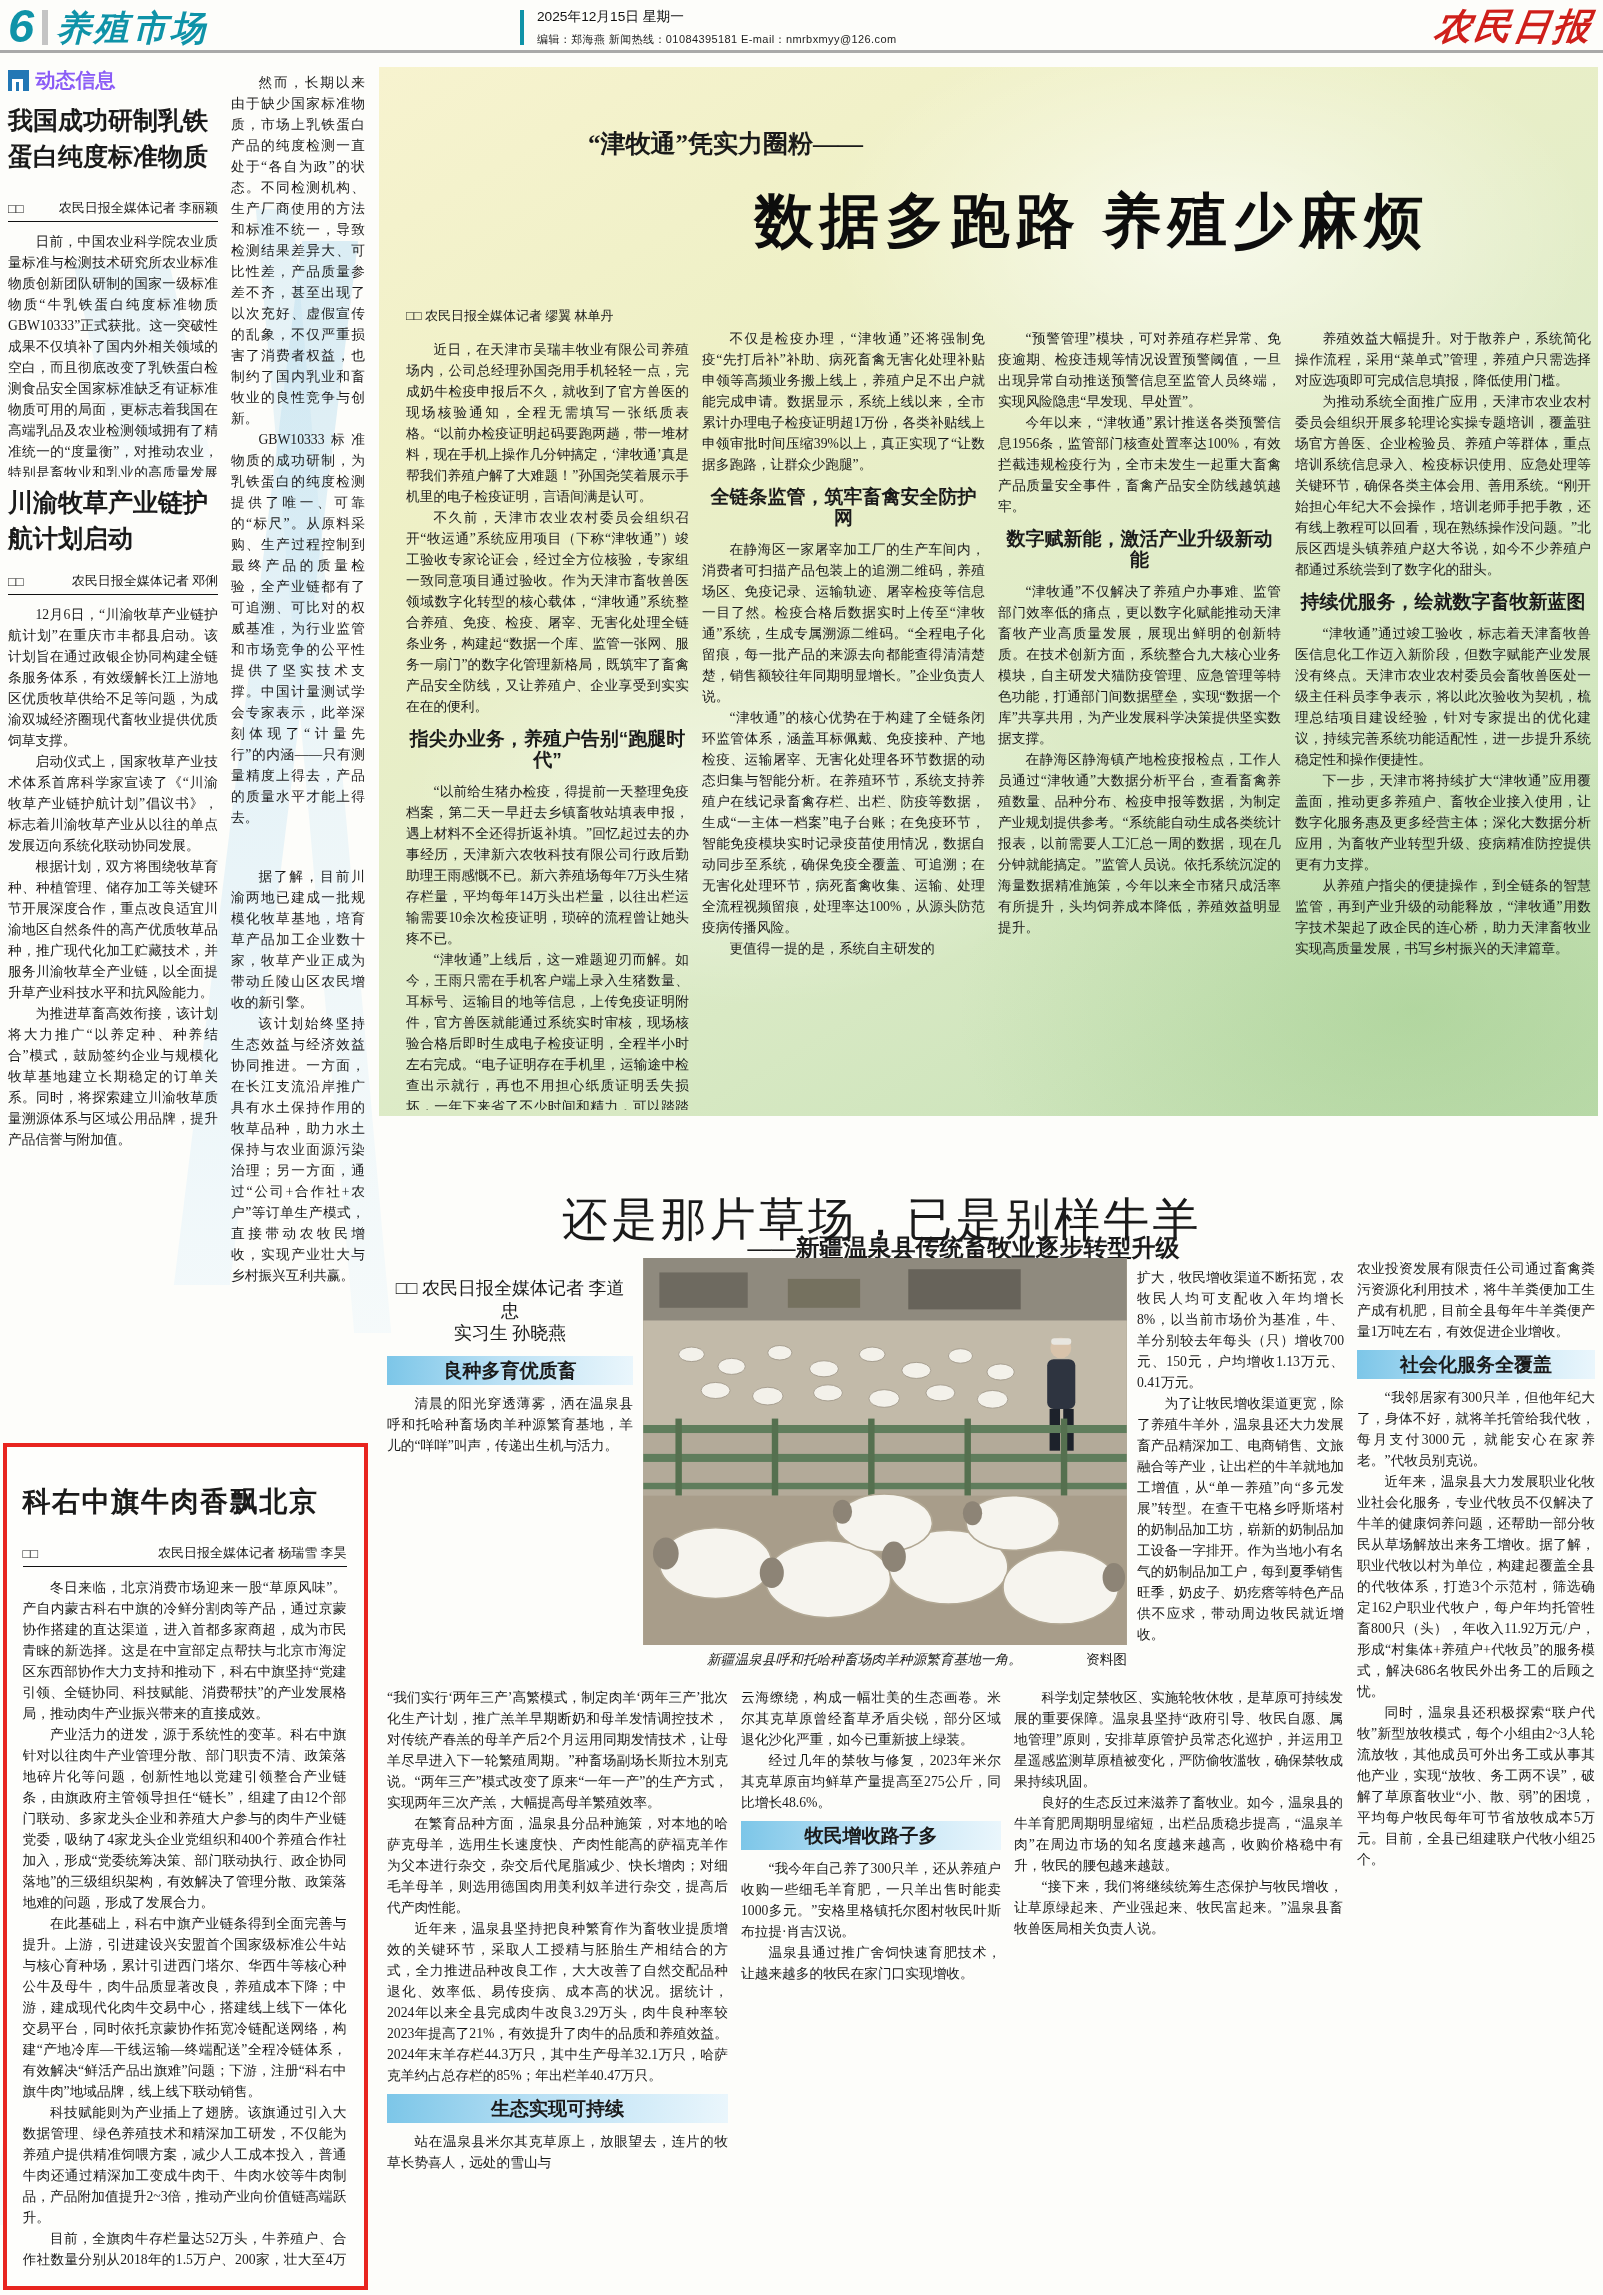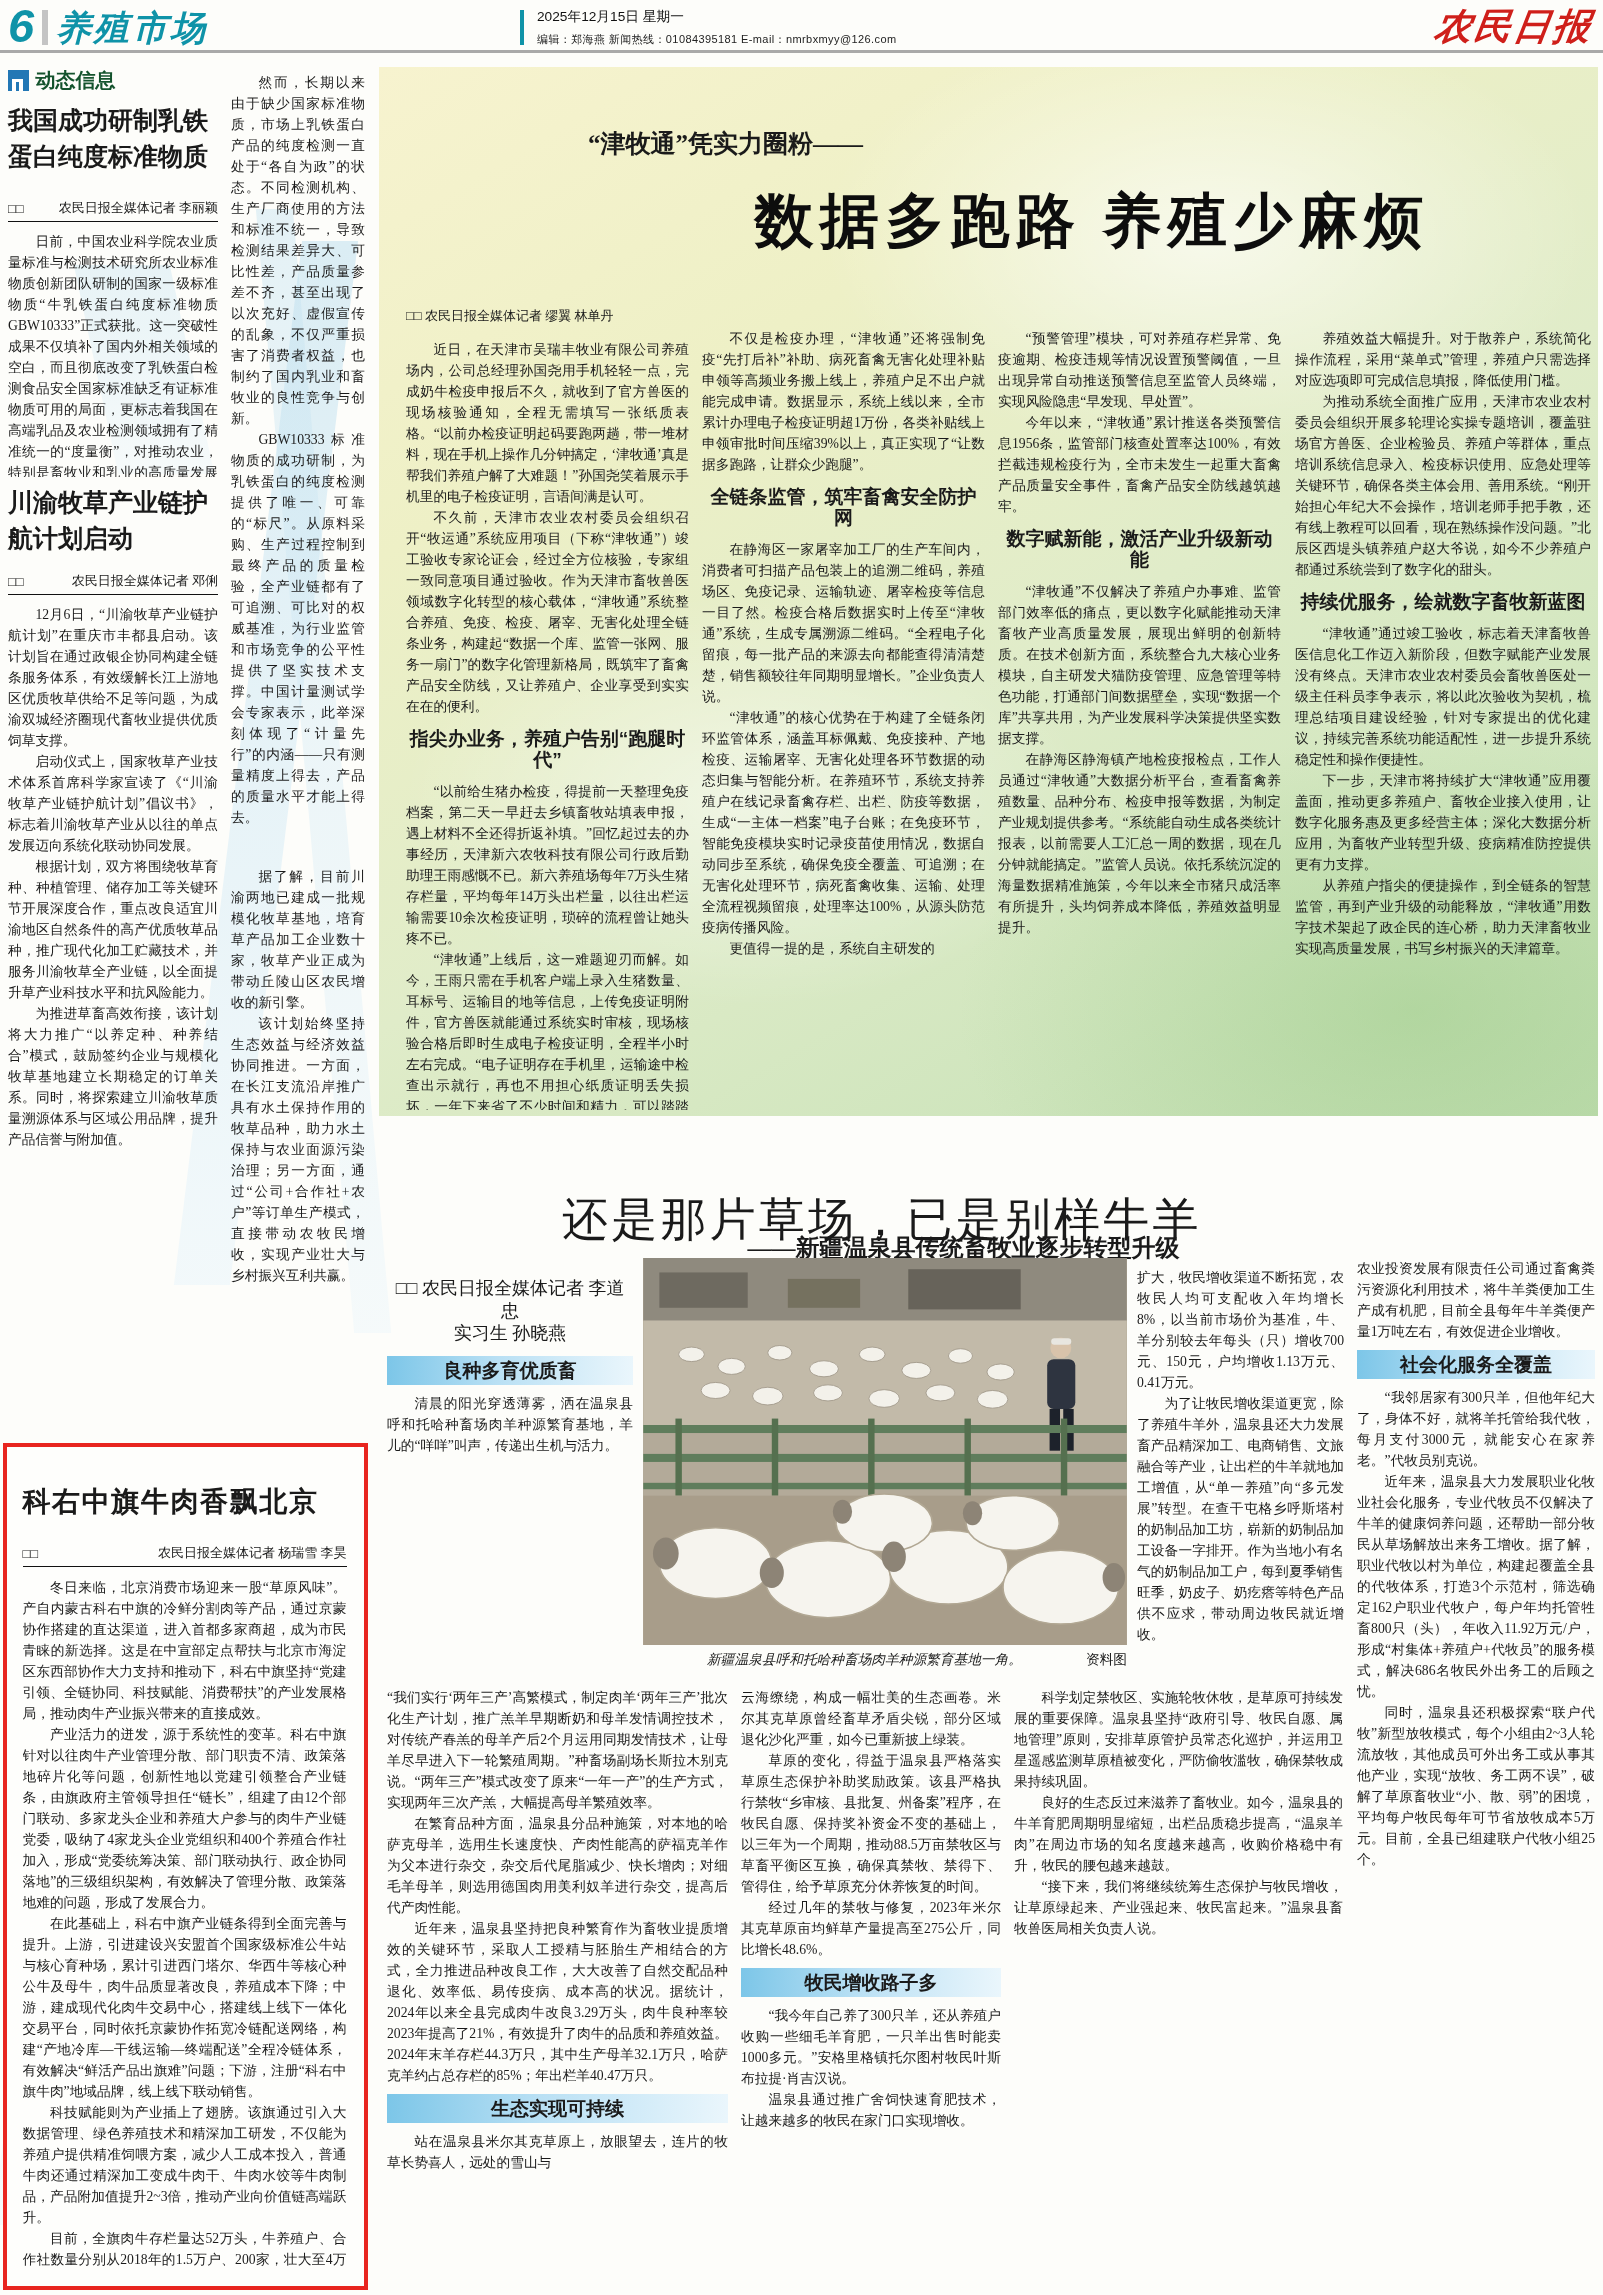--- a/index.html
+++ b/index.html
@@ -24,21 +24,21 @@
   .col{position:absolute;font-size:13.7px;line-height:21px;text-align:justify;overflow:hidden;z-index:2;}
   .col p{margin:0;text-indent:2em;}
   .byline{display:flex;justify-content:space-between;align-items:flex-end;
           border-bottom:1.6px solid #111;padding-bottom:4px;font-size:13px;z-index:2;position:absolute;}
   .atitle{position:absolute;font-weight:bold;line-height:1.45;z-index:2;}
   
   .dyn{position:absolute;left:8px;top:67px;display:flex;align-items:center;gap:6.4px;z-index:2;}
   .dyn-ico{width:21px;height:21px;background:#2277b5;position:relative;}
   .dyn-ico i{position:absolute;left:4px;top:8.8px;width:11.2px;height:12px;background:#fff;display:block;}
   .dyn-ico i::after{content:"";position:absolute;left:4px;top:3.2px;width:3.2px;height:8.8px;background:#2277b5;}
-  .dyn-label{font-family:"Liberation Sans",sans-serif;font-weight:900;font-size:20px;color:#14532d;}
+  .dyn-label{font-family:"Liberation Sans",sans-serif;font-weight:900;font-size:20px;color:#8b5cf6;}
   
   .wm{position:absolute;z-index:0;opacity:.55;background:linear-gradient(180deg,#bfe0ef 0%,#e9f5fb 100%);}
   
   .redbox{position:absolute;left:3.2px;top:1443px;width:357px;height:839px;border:4.8px solid #e8251f;
           background:#fefefc;z-index:1;}
   
   .greenbox{position:absolute;left:379px;top:67px;width:1219px;height:1049px;z-index:0;
      background:
        radial-gradient(ellipse 45% 30% at 68% 16%,rgba(255,255,255,.65),rgba(255,255,255,0) 70%),
        radial-gradient(ellipse 40% 28% at 30% 70%,rgba(255,255,255,.5),rgba(255,255,255,0) 70%),
@@ -277,21 +277,20 @@
   <div class="col" style="left:387px;top:1687px;width:341px;height:604px;">
     <p style="text-indent:0;">“我们实行‘两年三产’高繁模式，制定肉羊‘两年三产’批次化生产计划，推广羔羊早期断奶和母羊发情调控技术，对传统产春羔的母羊产后2个月运用同期发情技术，让母羊尽早进入下一轮繁殖周期。”种畜场副场长斯拉木别克说。“两年三产”模式改变了原来“一年一产”的生产方式，实现两年三次产羔，大幅提高母羊繁殖效率。</p>
     <p>在繁育品种方面，温泉县分品种施策，对本地的哈萨克母羊，选用生长速度快、产肉性能高的萨福克羊作为父本进行杂交，杂交后代尾脂减少、快长增肉；对细毛羊母羊，则选用德国肉用美利奴羊进行杂交，提高后代产肉性能。</p>
     <p>近年来，温泉县坚持把良种繁育作为畜牧业提质增效的关键环节，采取人工授精与胚胎生产相结合的方式，全力推进品种改良工作，大大改善了自然交配品种退化、效率低、易传疫病、成本高的状况。据统计，2024年以来全县完成肉牛改良3.29万头，肉牛良种率较2023年提高了21%，有效提升了肉牛的品质和养殖效益。2024年末羊存栏44.3万只，其中生产母羊32.1万只，哈萨克羊约占总存栏的85%；年出栏羊40.47万只。</p>
     <p class="bar-subhead">生态实现可持续</p>
     <p>站在温泉县米尔其克草原上，放眼望去，连片的牧草长势喜人，远处的雪山与</p>
   </div>
 
   <div class="col" style="left:741px;top:1687px;width:260px;height:604px;">
     <p style="text-indent:0;">云海缭绕，构成一幅壮美的生态画卷。米尔其克草原曾经畜草矛盾尖锐，部分区域退化沙化严重，如今已重新披上绿装。</p>
-    <p>草原的变化，得益于温泉县严格落实草原生态保护补助奖励政策。该县严格执行禁牧“乡审核、县批复、州备案”程序，在牧民自愿、保持奖补资金不变的基础上，以三年为一个周期，推动88.5万亩禁牧区与草畜平衡区互换，确保真禁牧、禁得下、管得住，给予草原充分休养恢复的时间。</p>
     <p>经过几年的禁牧与修复，2023年米尔其克草原亩均鲜草产量提高至275公斤，同比增长48.6%。</p>
     <p class="bar-subhead">牧民增收路子多</p>
     <p>“我今年自己养了300只羊，还从养殖户收购一些细毛羊育肥，一只羊出售时能卖1000多元。”安格里格镇托尔图村牧民叶斯布拉提·肖吉汉说。</p>
     <p>温泉县通过推广舍饲快速育肥技术，让越来越多的牧民在家门口实现增收。</p>
   </div>
 
   <div class="col" style="left:1014px;top:1687px;width:329px;height:604px;">
     <p>科学划定禁牧区、实施轮牧休牧，是草原可持续发展的重要保障。温泉县坚持“政府引导、牧民自愿、属地管理”原则，安排草原管护员常态化巡护，并运用卫星遥感监测草原植被变化，严防偷牧滥牧，确保禁牧成果持续巩固。</p>
     <p>良好的生态反过来滋养了畜牧业。如今，温泉县的牛羊育肥周期明显缩短，出栏品质稳步提高，“温泉羊肉”在周边市场的知名度越来越高，收购价格稳中有升，牧民的腰包越来越鼓。</p>
     <p>“接下来，我们将继续统筹生态保护与牧民增收，让草原绿起来、产业强起来、牧民富起来。”温泉县畜牧兽医局相关负责人说。</p>

